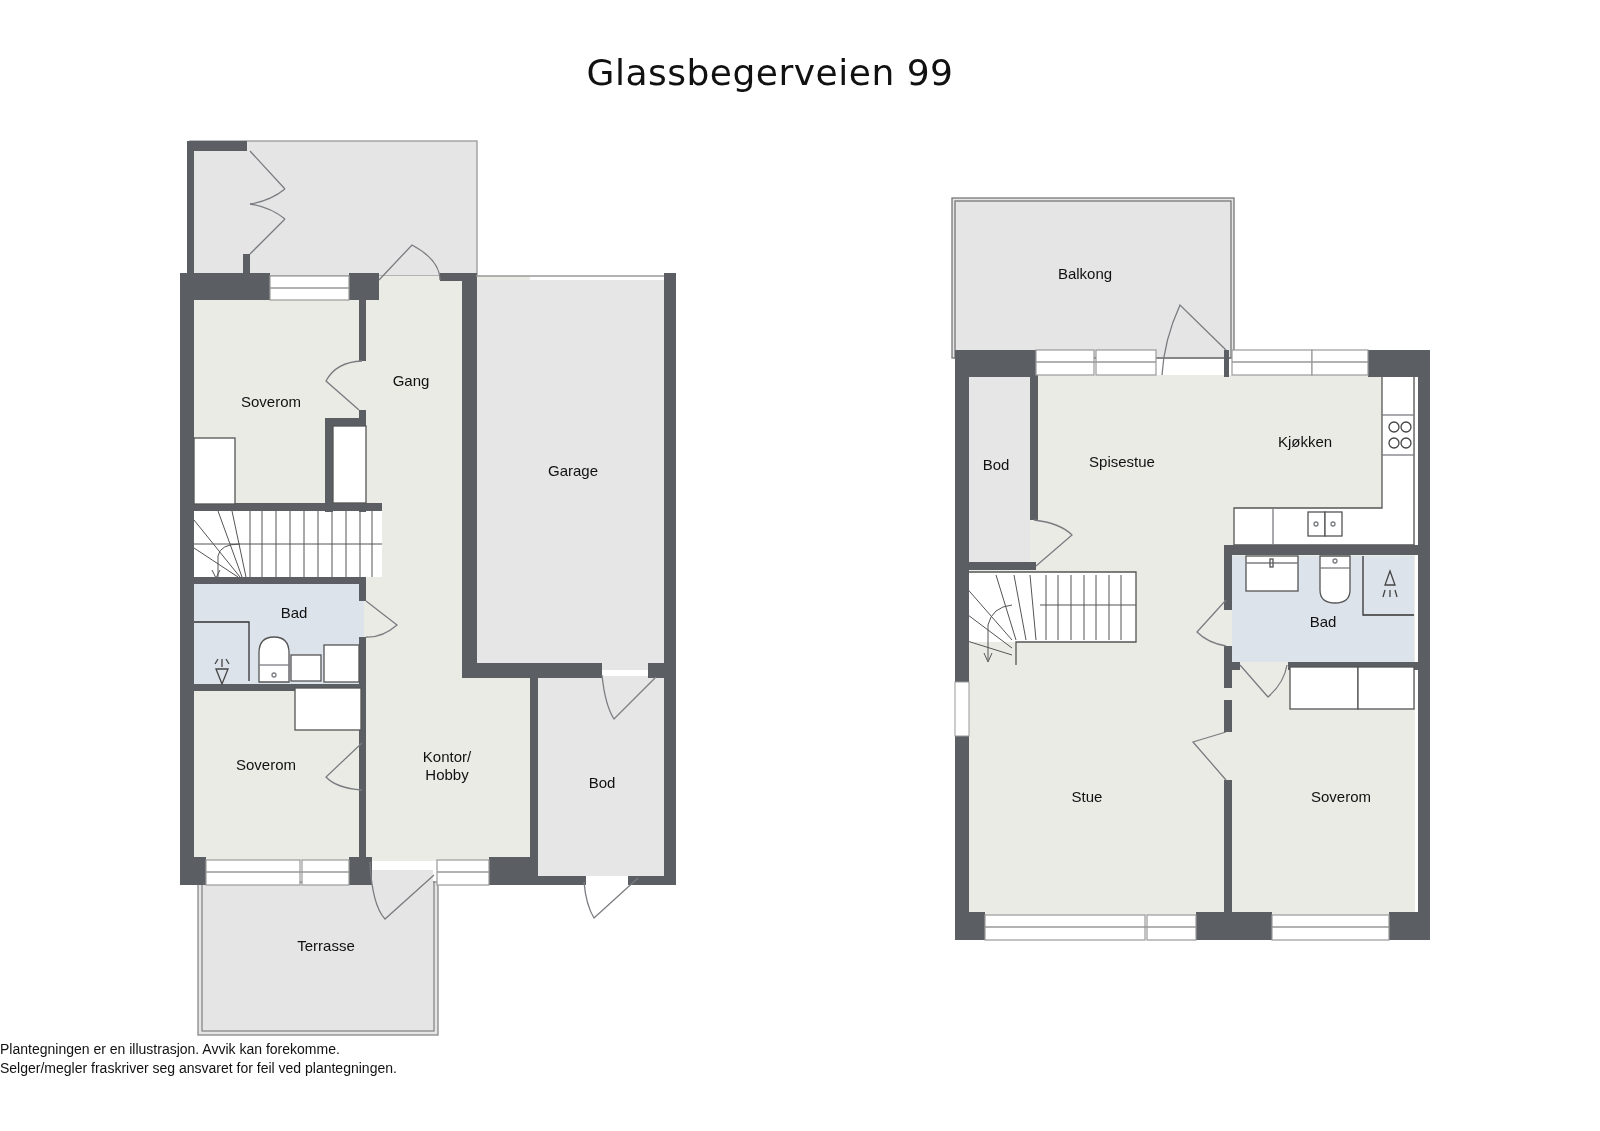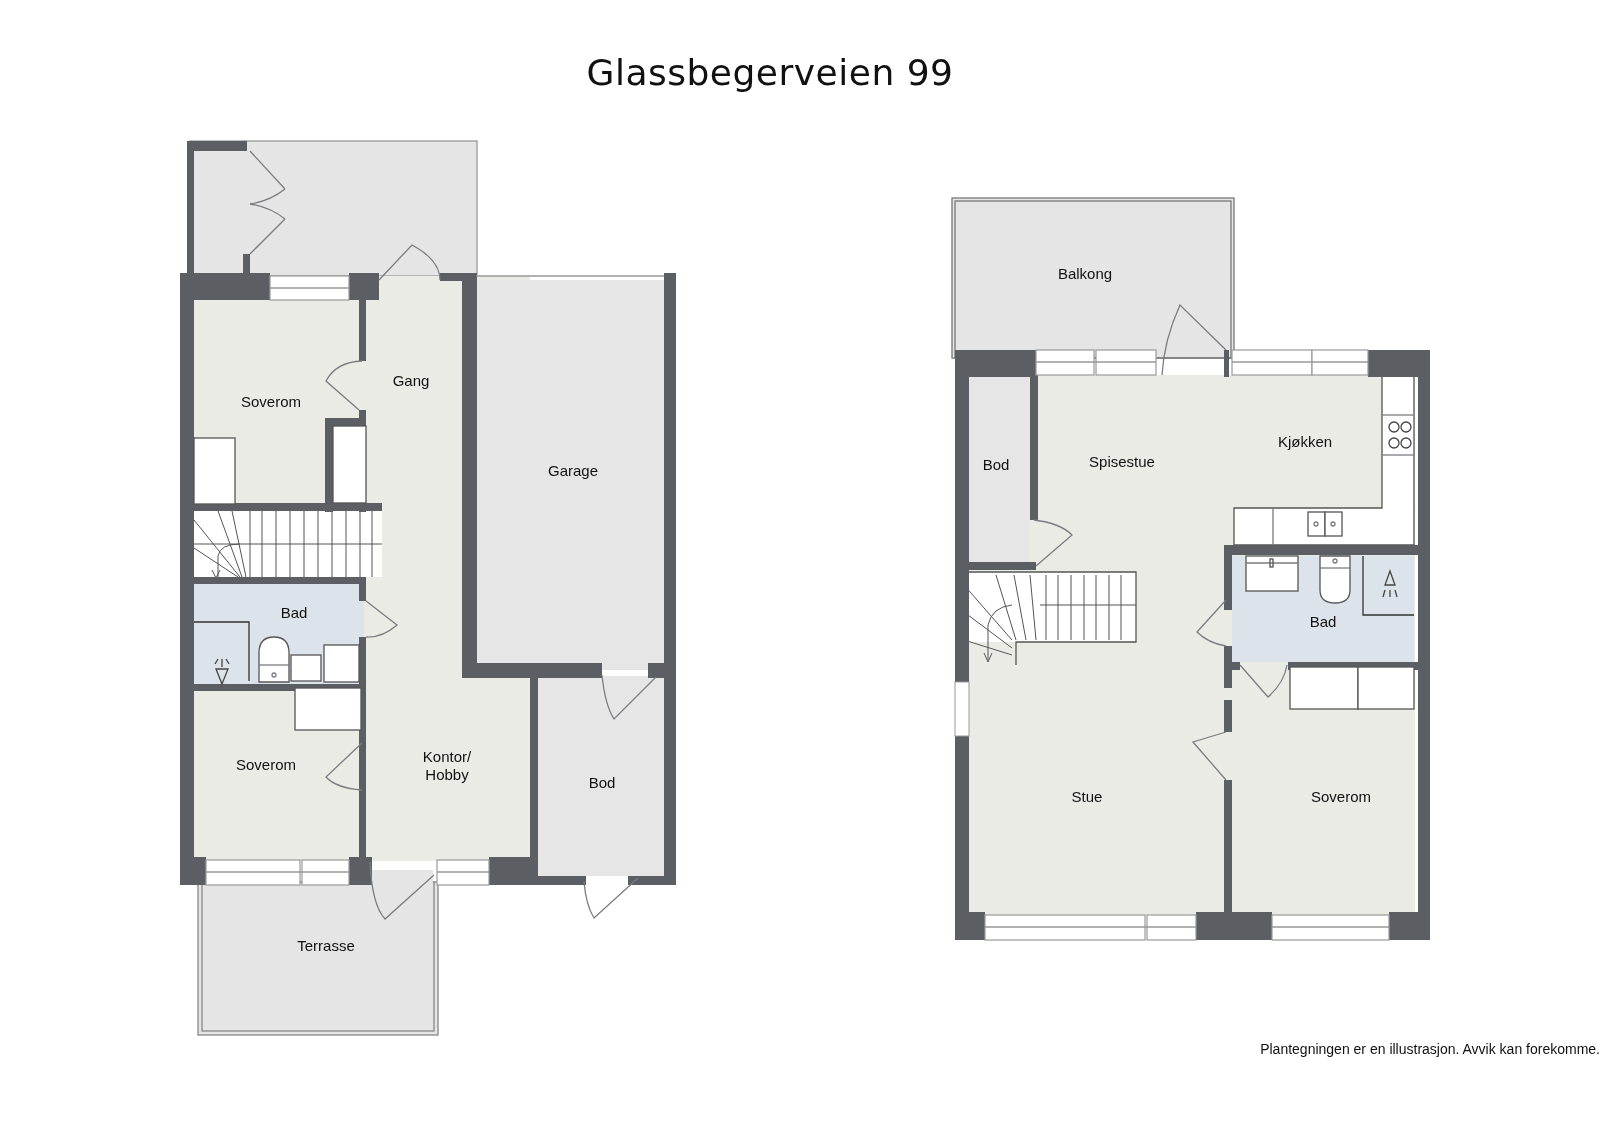--- a/index.html
+++ b/index.html
@@ -1,18 +1,18 @@
 <!DOCTYPE html>
 <html><head>
 <meta charset="utf-8">
 <style>
   html,body{margin:0;padding:0;background:#ffffff;}
   body{width:1600px;height:1131px;position:relative;overflow:hidden;font-family:"Liberation Sans",sans-serif;}
   .title{position:absolute;left:0;top:52px;width:1600px;text-align:center;font-family:"DejaVu Sans",sans-serif;font-size:36px;color:#111;letter-spacing:0.5px;margin-left:-30px;}
-  .disclaimer{position:absolute;left:0;top:1040px;width:1600px;text-align:right;font-size:14px;line-height:19px;color:#111;margin-left:0px;}
+  .disclaimer{position:absolute;left:0;top:1040px;width:1600px;text-align:left;font-size:14px;line-height:19px;color:#111;margin-left:0px;}
   svg{position:absolute;left:0;top:0;}
   .wall{fill:#5b5e63;}
   .floor{fill:#ebebe6;}
   .outdoor{fill:#e5e5e5;}
   .bath{fill:#dde3ea;}
   .storage{fill:#e6e6e6;}
   .line{fill:none;stroke:#7a7c80;stroke-width:1.3;}
   .dark{fill:none;stroke:#444;stroke-width:1.3;}
   .win{fill:#ffffff;stroke:#9a9a9a;stroke-width:1.2;}
   .fix{fill:#ffffff;stroke:#555;stroke-width:1.3;}
@@ -253,13 +253,14 @@
     <text class="lbl" x="1122" y="467">Spisestue</text>
     <text class="lbl" x="1305" y="447">Kjøkken</text>
     <text class="lbl" x="1323" y="627">Bad</text>
     <text class="lbl" x="1087" y="802">Stue</text>
     <text class="lbl" x="1341" y="802">Soverom</text>
   </g>
 </svg>
 
 <div class="disclaimer">
   <div>Plantegningen er en illustrasjon. Avvik kan forekomme.</div>
+  <div>Selger/megler fraskriver seg ansvaret for feil ved plantegningen.</div>
 </div>
 
 </body></html>

